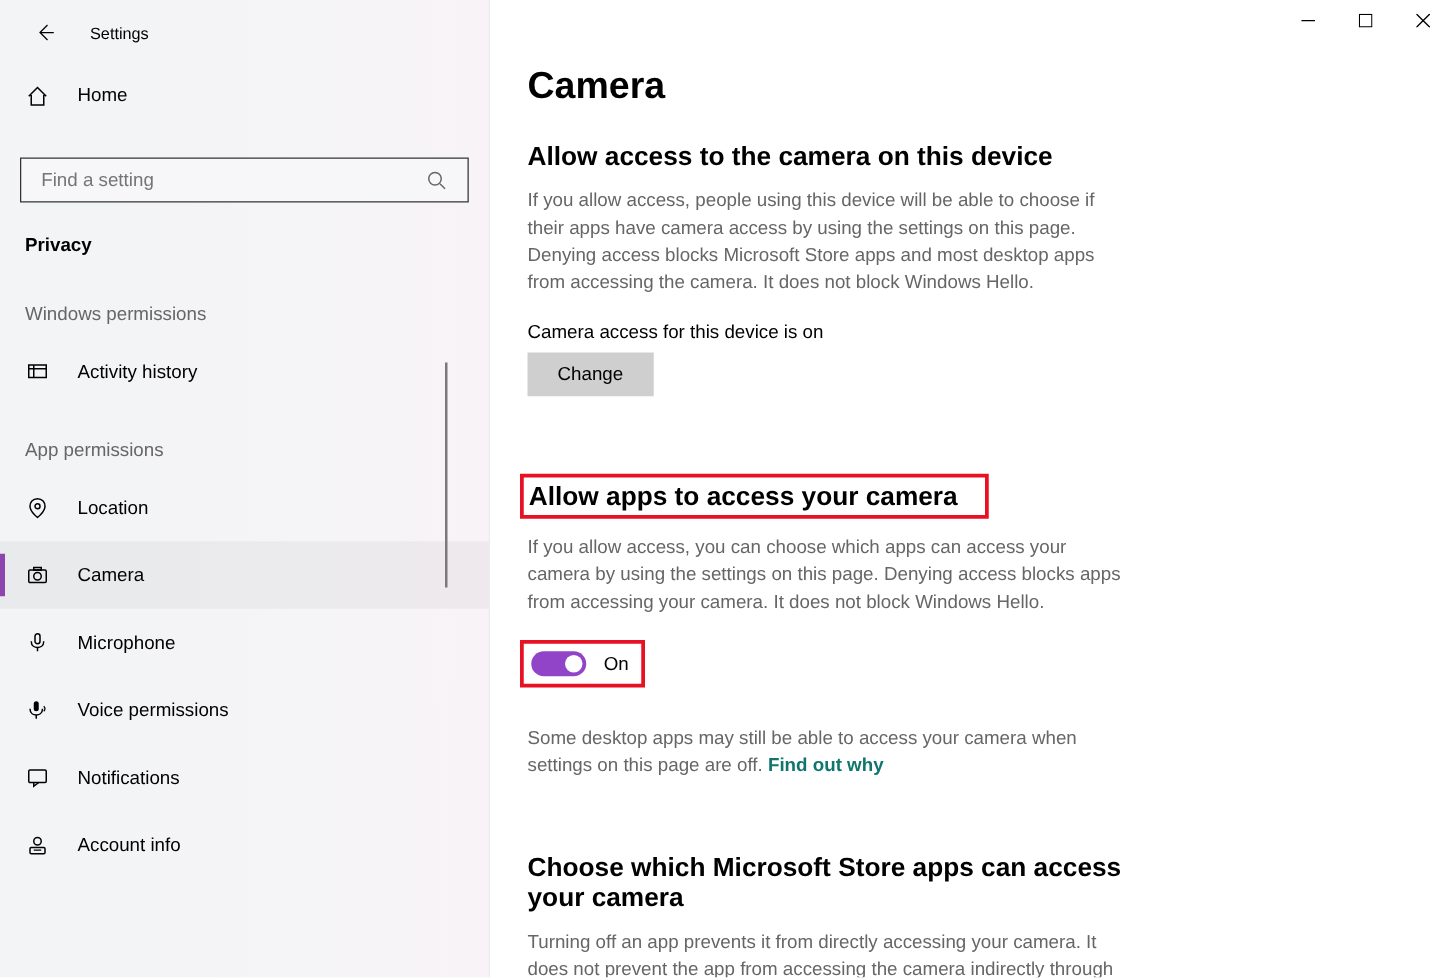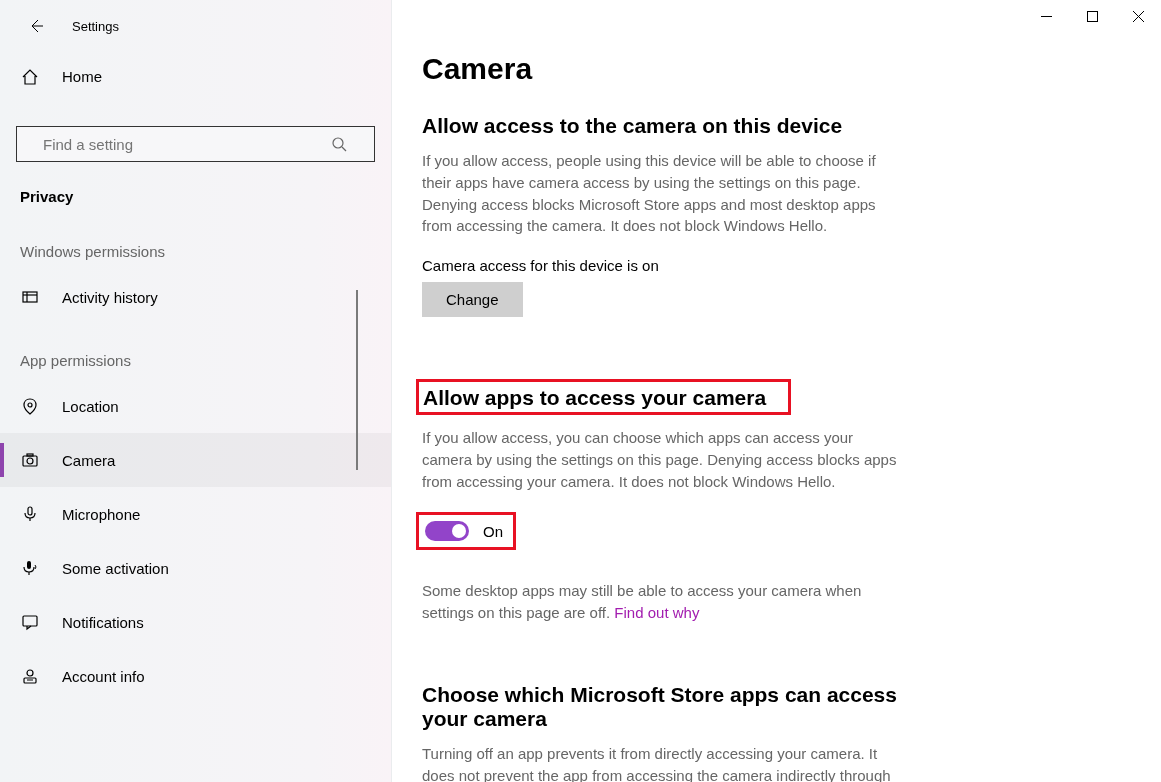--- a/index.html
+++ b/index.html
@@ -48,21 +48,21 @@
   }
   .home-row .icon { width: 20px; display:flex; justify-content:center; }
   .home-row .label { margin-left: 22px; font-size: 15px; color: #000; }
   .search-box {
     margin: 6px 16px 8px 16px;
     height: 36px;
     border: 1px solid #333;
     background: #f7f7f9;
     display: flex;
     align-items: center;
-    padding: 0 26px;
+    padding: 0 16px;
   }
   .search-box input {
     flex: 1;
     border: none;
     background: transparent;
     font-size: 15px;
     font-family: inherit;
     color: #666;
     outline: none;
   }
@@ -155,21 +155,21 @@
     cursor: pointer;
   }
   .toggle .knob {
     position: absolute;
     right: 3px; top: 3px;
     width: 14px; height: 14px;
     border-radius: 50%;
     background: #fff;
   }
   .toggle-label { margin-left: 14px; font-size: 15px; }
-  .link { color: #a21caf; cursor: pointer; }
+  .link { color: #0f766e; cursor: pointer; font-weight: bold; }
   .sidebar-scroll-line {
     position: absolute;
     left: 356px;
     top: 290px;
     height: 180px;
     width: 2px;
     background: #7a7a7a;
   }
 
   .window-controls {
@@ -270,21 +270,21 @@
 
     <div class="nav-item">
       <span class="icon">
         <svg width="18" height="18" viewBox="0 0 18 18">
             <rect x="6" y="2" width="4" height="8" rx="2" fill="#000"></rect>
             <path d="M3 8 C3 12 6 13 8 13 C10 13 13 12 13 8" stroke="#000" stroke-width="1.2" fill="none"></path>
             <line x1="8" y1="13" x2="8" y2="16" stroke="#000" stroke-width="1.2"></line>
             <path d="M14 6 Q16 8 14 10" stroke="#000" stroke-width="1" fill="none"></path>
           </svg>
       </span>
-      <span class="label">Some activation</span>
+      <span class="label">Voice permissions</span>
     </div>
 
     <div class="nav-item">
       <span class="icon">
         <svg width="18" height="18" viewBox="0 0 18 18">
             <rect x="2" y="3" width="14" height="10" rx="1" stroke="#000" stroke-width="1.2" fill="none"></rect>
             <path d="M6 13 L6 16 L10 13" stroke="#000" stroke-width="1.2" fill="none"></path>
           </svg>
       </span>
       <span class="label">Notifications</span>

